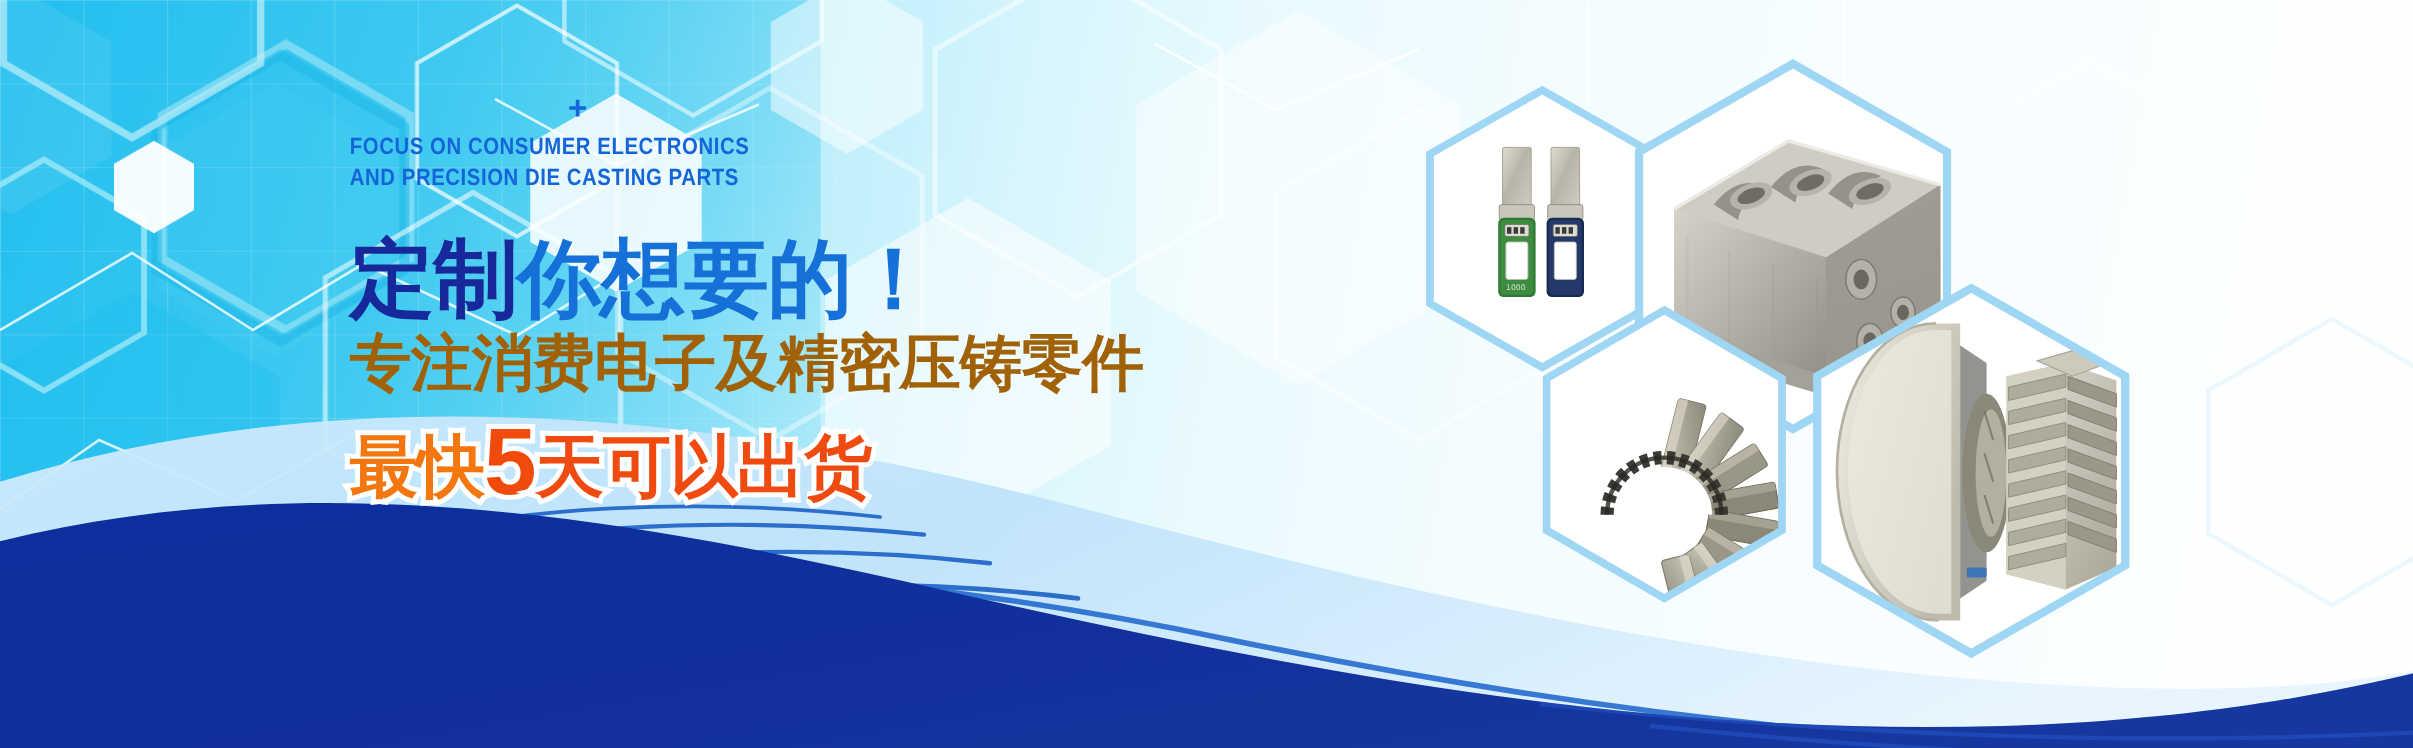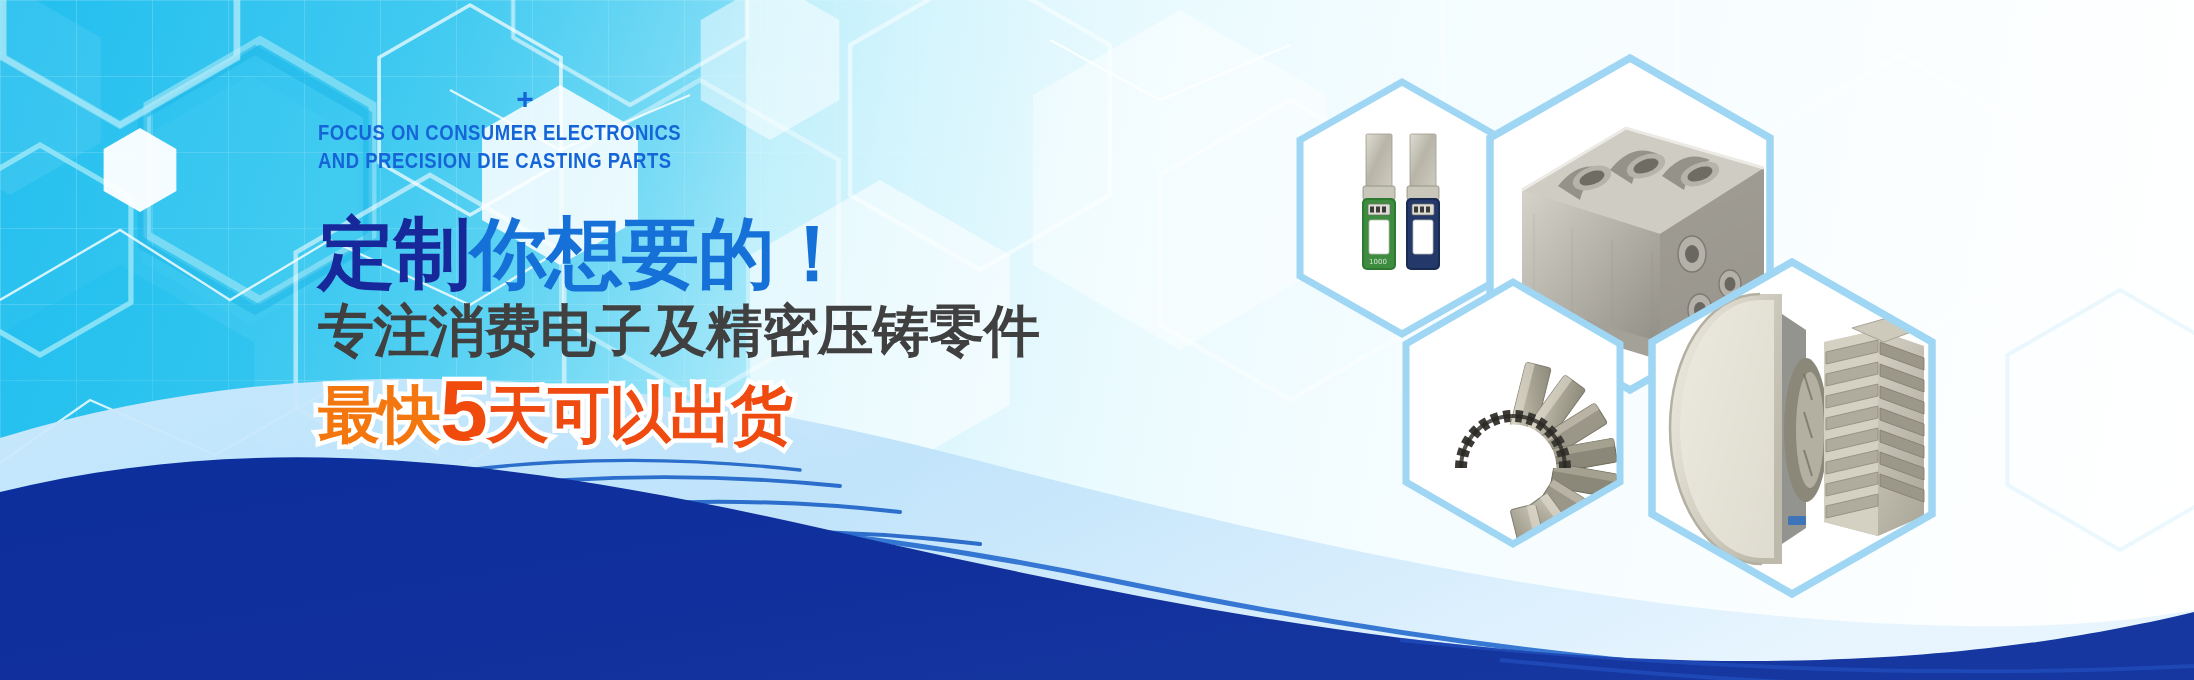--- a/index.html
+++ b/index.html
@@ -71,38 +71,38 @@
     transform:scaleX(1.16);
   }
 
   .h1{
     margin-top:12px;
     font-size:77px;
     line-height:1.0;
     font-weight:bold;
     letter-spacing:-1px;
     white-space:nowrap;
-    font-family:Liberation Serif, serif;
+    font-family:Liberation Sans, sans-serif;
   }
   .h1 .dark{color:#17299a;}
   .h1 .mid{color:#1570d8;}
 
   .h2{
     margin-top:10px;
     font-size:56px;
     line-height:1.0;
     font-weight:bold;
-    color:#404040;
+    color:#a16207;
     letter-spacing:-.5px;
     white-space:nowrap;
     font-family:"DejaVu Sans","Liberation Sans",sans-serif;
   }
 
   .h3{
-    margin-top:6px;
+    margin-top:16px;
     font-size:62px;
     line-height:1.05;
     font-weight:bold;
     white-space:nowrap;
     font-family:"DejaVu Sans","Liberation Sans",sans-serif;
     color:#f4760e;
     -webkit-text-stroke:9px #ffffff;
     paint-order:stroke fill;
     letter-spacing:-1px;
   }

